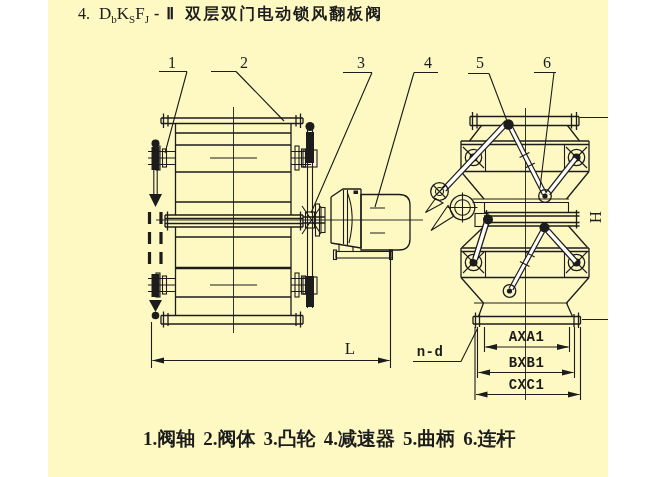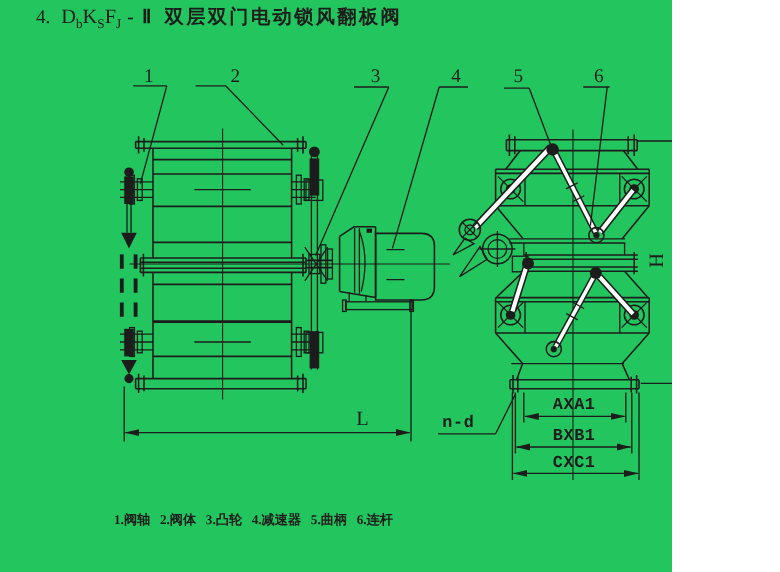--- a/index.html
+++ b/index.html
@@ -1,25 +1,25 @@
 <!DOCTYPE html>
 <html><head>
 <meta charset="utf-8">
 <style>
   html,body{margin:0;padding:0;background:#fff;}
-  .page{position:relative;width:560px;height:477px;background:#22c55e;overflow:hidden;
-        font-family:"Liberation Serif",serif;color:#1c1c1c;}
+  .page{position:relative;width:560px;height:477px;background:#fef9c3;overflow:hidden;
+        font-family:"Liberation Serif",serif;color:#1c1c1c;margin-left:48px;}
   .title{position:absolute;left:30px;top:4px;font-size:16px;white-space:nowrap;}
   .title .idx{margin-right:9px;}
   .title .formula{font-size:17px;}
   .title .formula sub{font-size:11px;}
   .title .dash{margin:0 7px 0 5px;font-weight:bold;}
   .title .series{font-weight:bold;margin-right:11px;}
   .title .cn{font-weight:bold;letter-spacing:2px;}
-  .legend{position:absolute;left:95px;top:426px;font-size:11px;font-weight:bold;white-space:nowrap;}
+  .legend{position:absolute;left:95px;top:426px;font-size:19px;font-weight:bold;white-space:nowrap;}
   .legend span{margin-right:8px;}
   svg{position:absolute;left:0;top:0;}
   .ln{stroke:#1c1c1c;stroke-width:1.3;fill:none;}
   .fn{stroke:#1c1c1c;stroke-width:1.1;fill:none;}
   .thk{stroke:#1c1c1c;stroke-width:2.4;fill:none;}
   .thn{stroke:#1c1c1c;stroke-width:0.9;fill:none;}
   .fil{fill:#1c1c1c;stroke:none;}
   .armb{stroke:#1c1c1c;fill:none;}
   .armw{stroke:#ffffff;fill:none;}
   .dsh{stroke:#1c1c1c;stroke-width:3.2;fill:none;stroke-dasharray:12 8;}

